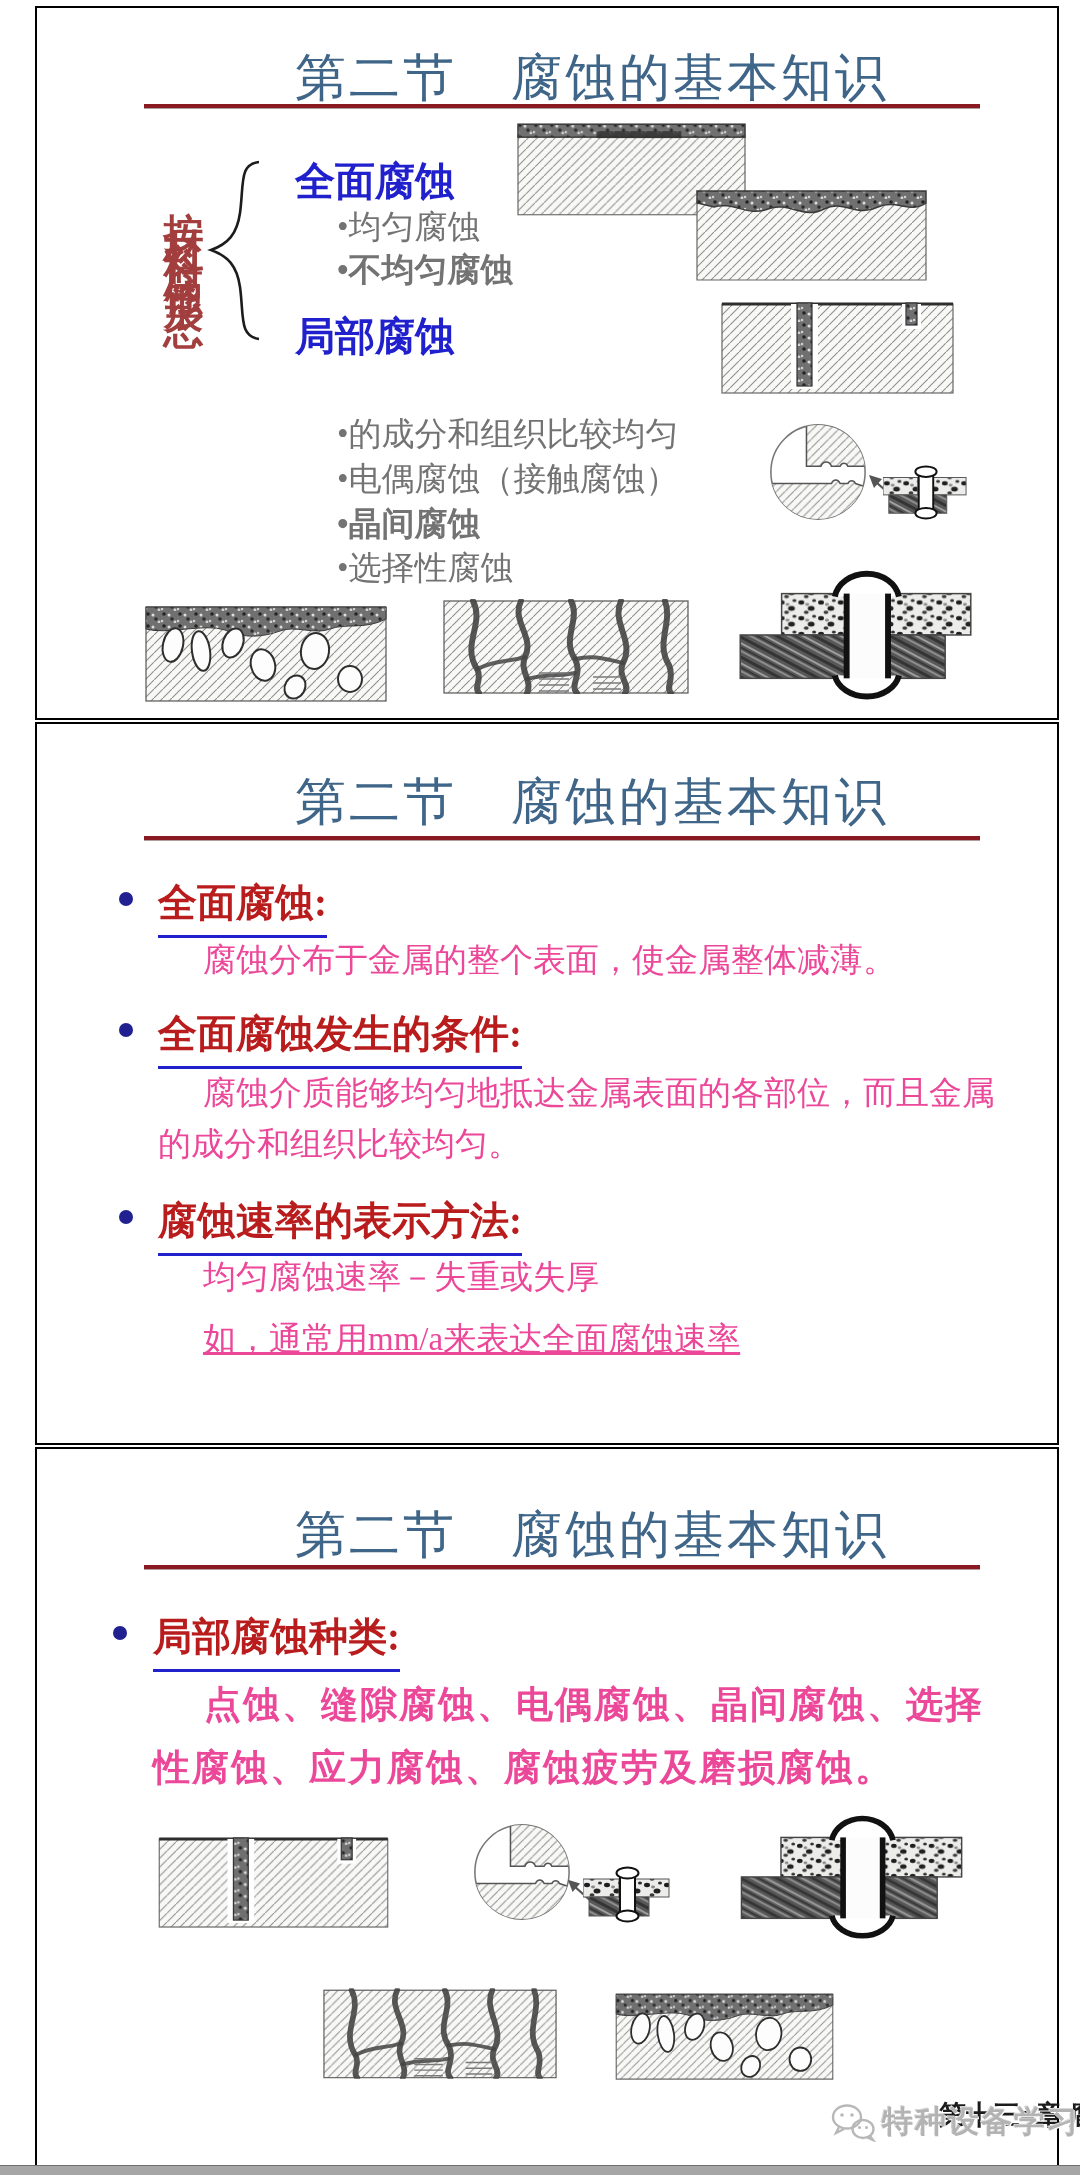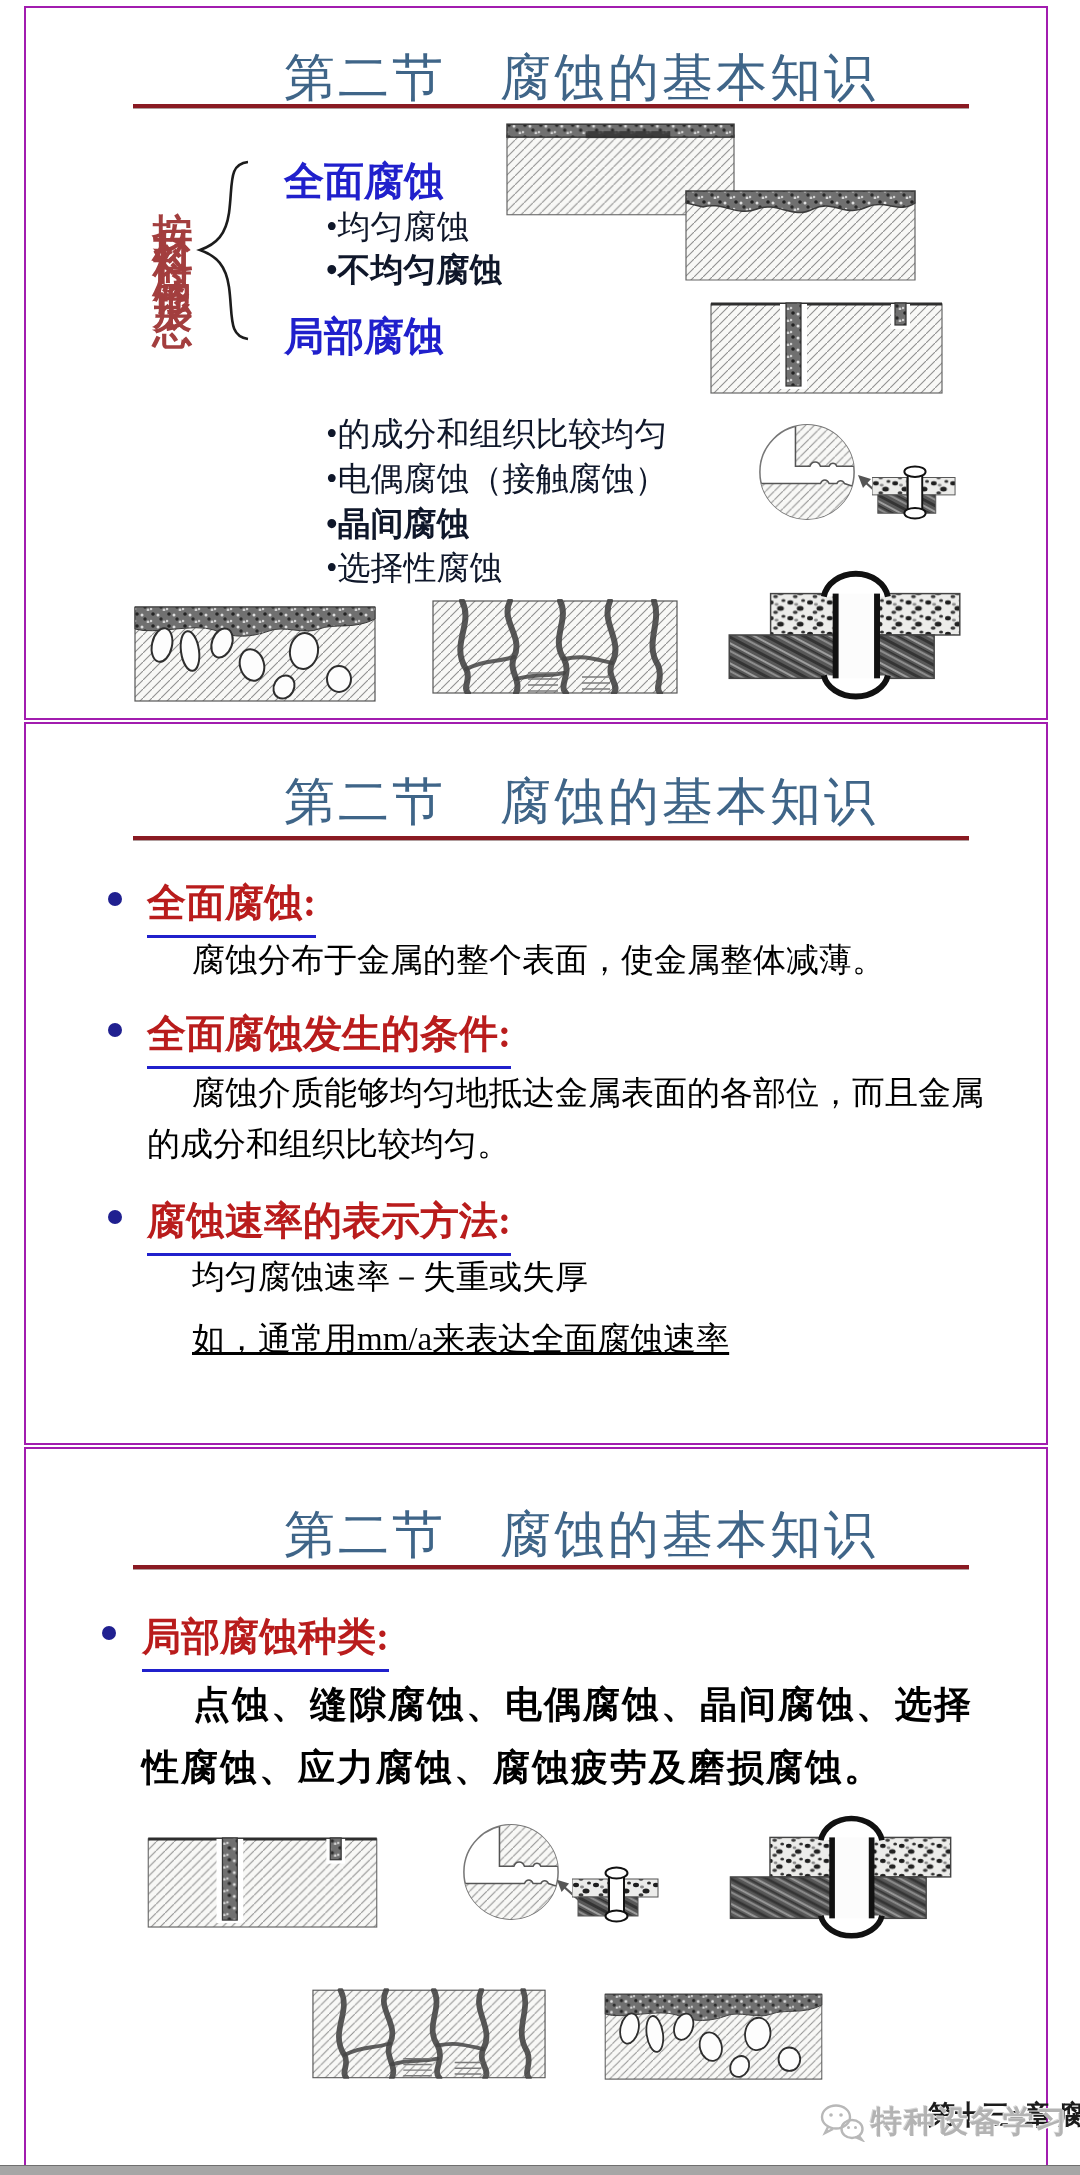--- a/index.html
+++ b/index.html
@@ -1,29 +1,29 @@
 <!DOCTYPE html>
 <html><head>
 <meta charset="utf-8">
 <style>
   html,body{margin:0;padding:0;background:#e8e8e8;}
   .page{position:relative;width:1080px;height:2175px;background:#ffffff;overflow:hidden;
         font-family:"Liberation Serif","DejaVu Serif",serif;}
-  .slide{position:absolute;left:24px;width:1020px;background:#fff;border:2px solid #a21caf;overflow:visible;}
+  .slide{position:absolute;left:35px;width:1020px;background:#fff;border:2px solid #000000;overflow:visible;}
   .slide-title{position:absolute;left:0;width:100%;text-align:center;transform:translateX(45px);
                font-size:51px;letter-spacing:3px;color:#3f6588;white-space:nowrap;}
   .title-rule{position:absolute;left:107px;width:836px;height:4px;background:#8a1a22;box-shadow:0 1px 0 rgba(60,10,10,.4);}
   .s1-group-h{position:absolute;font-size:40px;color:#2020cc;font-weight:700;white-space:nowrap;}
-  .s1-item{position:absolute;font-size:33px;color:#0f172a;white-space:nowrap;}
+  .s1-item{position:absolute;font-size:33px;color:#737373;white-space:nowrap;}
   .cat-label{position:absolute;writing-mode:vertical-rl;text-orientation:upright;
              font-size:40px;font-weight:600;color:#a33e3e;letter-spacing:16px;line-height:44px;}
   .dot{position:absolute;width:14px;height:14px;border-radius:50%;background:#202090;}
   .s23-head{position:absolute;font-size:39px;font-weight:700;color:#b91c1c;white-space:nowrap;
             border-bottom:3px solid #2020cc;padding-bottom:5px;}
-  .s23-body{position:absolute;font-size:33px;color:#000000;white-space:nowrap;}
+  .s23-body{position:absolute;font-size:33px;color:#ec4899;white-space:nowrap;}
   .s3-body{font-size:37px;font-weight:700;letter-spacing:2px;}
   .fig{position:absolute;}
   .chapter-footer{position:absolute;font-size:27px;font-weight:700;color:#1b1b1b;white-space:nowrap;}
   .watermark{position:absolute;display:flex;align-items:center;gap:6px;color:#b3b3b3;
              font-family:"Liberation Sans","DejaVu Sans",sans-serif;}
   .watermark-text{font-size:31px;font-weight:700;letter-spacing:2px;white-space:nowrap;
                   text-shadow:1px 1px 0 #ffffff, -1px -1px 0 #d9d9d9;}
   .bottom-strip{position:absolute;left:0;bottom:0;width:100%;height:9px;background:#a6a6a6;border-top:1px solid #6f6f6f;}
 </style>
 </head>

